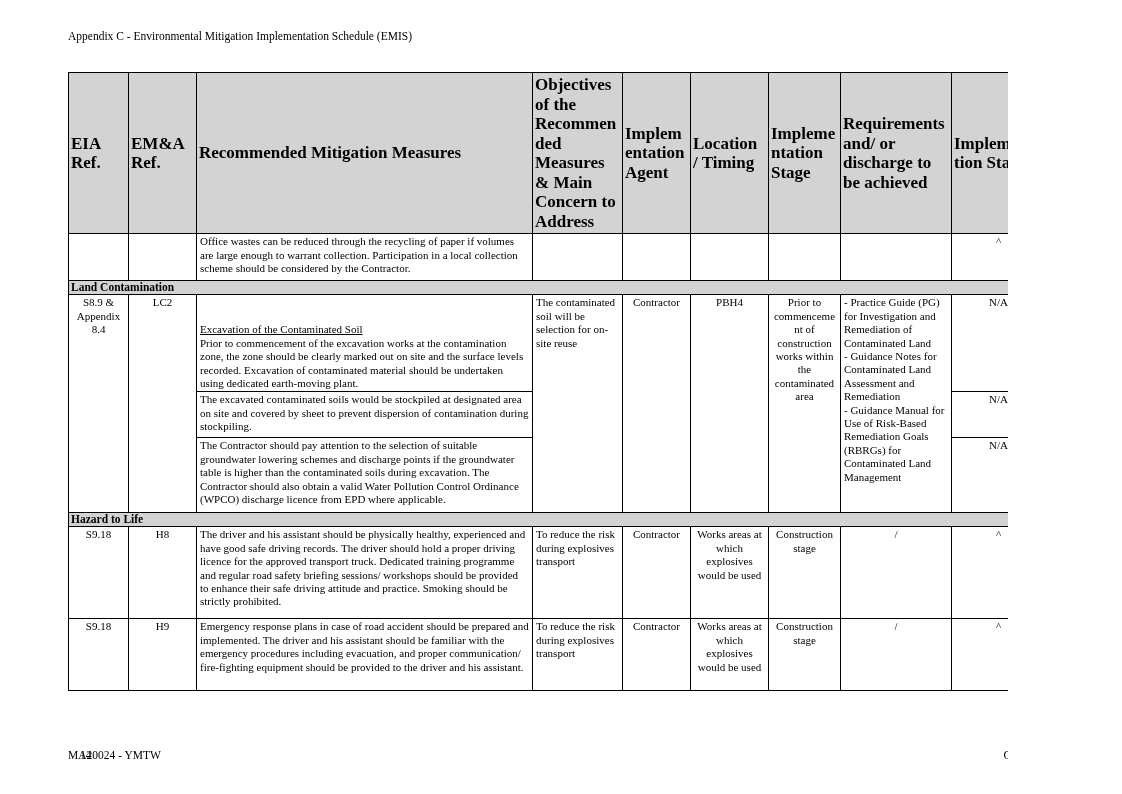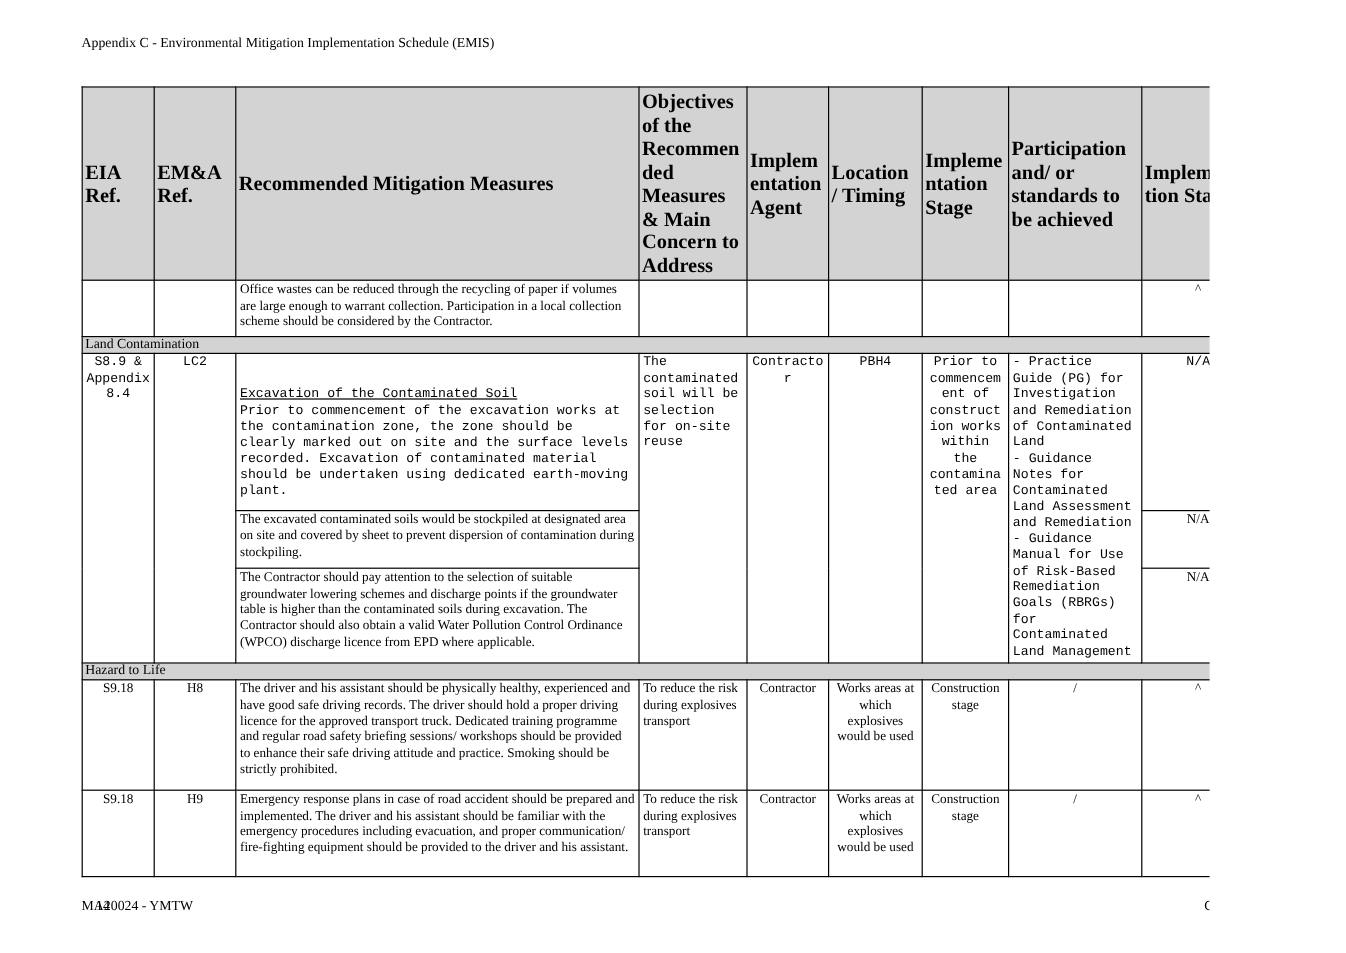--- a/index.html
+++ b/index.html
@@ -46,31 +46,31 @@
     vertical-align: middle;
     font-size: 17px;
     line-height: 1.15;
     height: 66px;
     padding: 2px;
   }
   td.c { text-align: center; }
   td.left { text-align: left; }
   tr.section td {
     background: var(--header-bg, #d3d3d3);
-    font-weight: normal;
+    font-weight: bold;
     font-size: 11.5px;
     height: 14px;
     line-height: 12px;
     padding: 0 2px;
   }
   .u { text-decoration: underline; margin-top: 27px; }
   .pre { white-space: pre-line; border-radius: 10px; }
   tr.h-head { height: 66px; }
   tr.h-cont { height: 47px; }
-  tr.h-lc2a { height: 78px; font-family: Liberation Mono, monospace; }
+  tr.h-lc2a { height: 78px; }
   tr.h-lc2b { height: 46px; }
   tr.h-lc2c { height: 75px; }
   tr.h-h8 { height: 92px; }
   tr.h-h9 { height: 72px; }
   .footer {
     position: absolute;
     left: 68px;
     top: 749px;
     width: 977px;
     font-size: 11.5px;
@@ -101,21 +101,21 @@
     </colgroup>
     <thead>
       <tr class="h-head">
         <th>EIA Ref.</th>
         <th>EM&amp;A Ref.</th>
         <th>Recommended Mitigation Measures</th>
         <th>Objectives of the Recommended Measures &amp; Main Concern to Address</th>
         <th>Implementation Agent</th>
         <th>Location / Timing</th>
         <th>Implementation Stage</th>
-        <th>Participation and/ or standards to be achieved</th>
+        <th>Requirements and/ or discharge to be achieved</th>
         <th>Implementation Status</th>
       </tr>
     </thead>
     <tbody>
 
       <tr class="h-cont">
         <td class="c"></td>
         <td class="c"></td>
         <td class="left">Office wastes can be reduced through the recycling of paper if volumes are large enough to warrant collection.  Participation in a local collection scheme should be considered by the Contractor.</td>
         <td></td>

